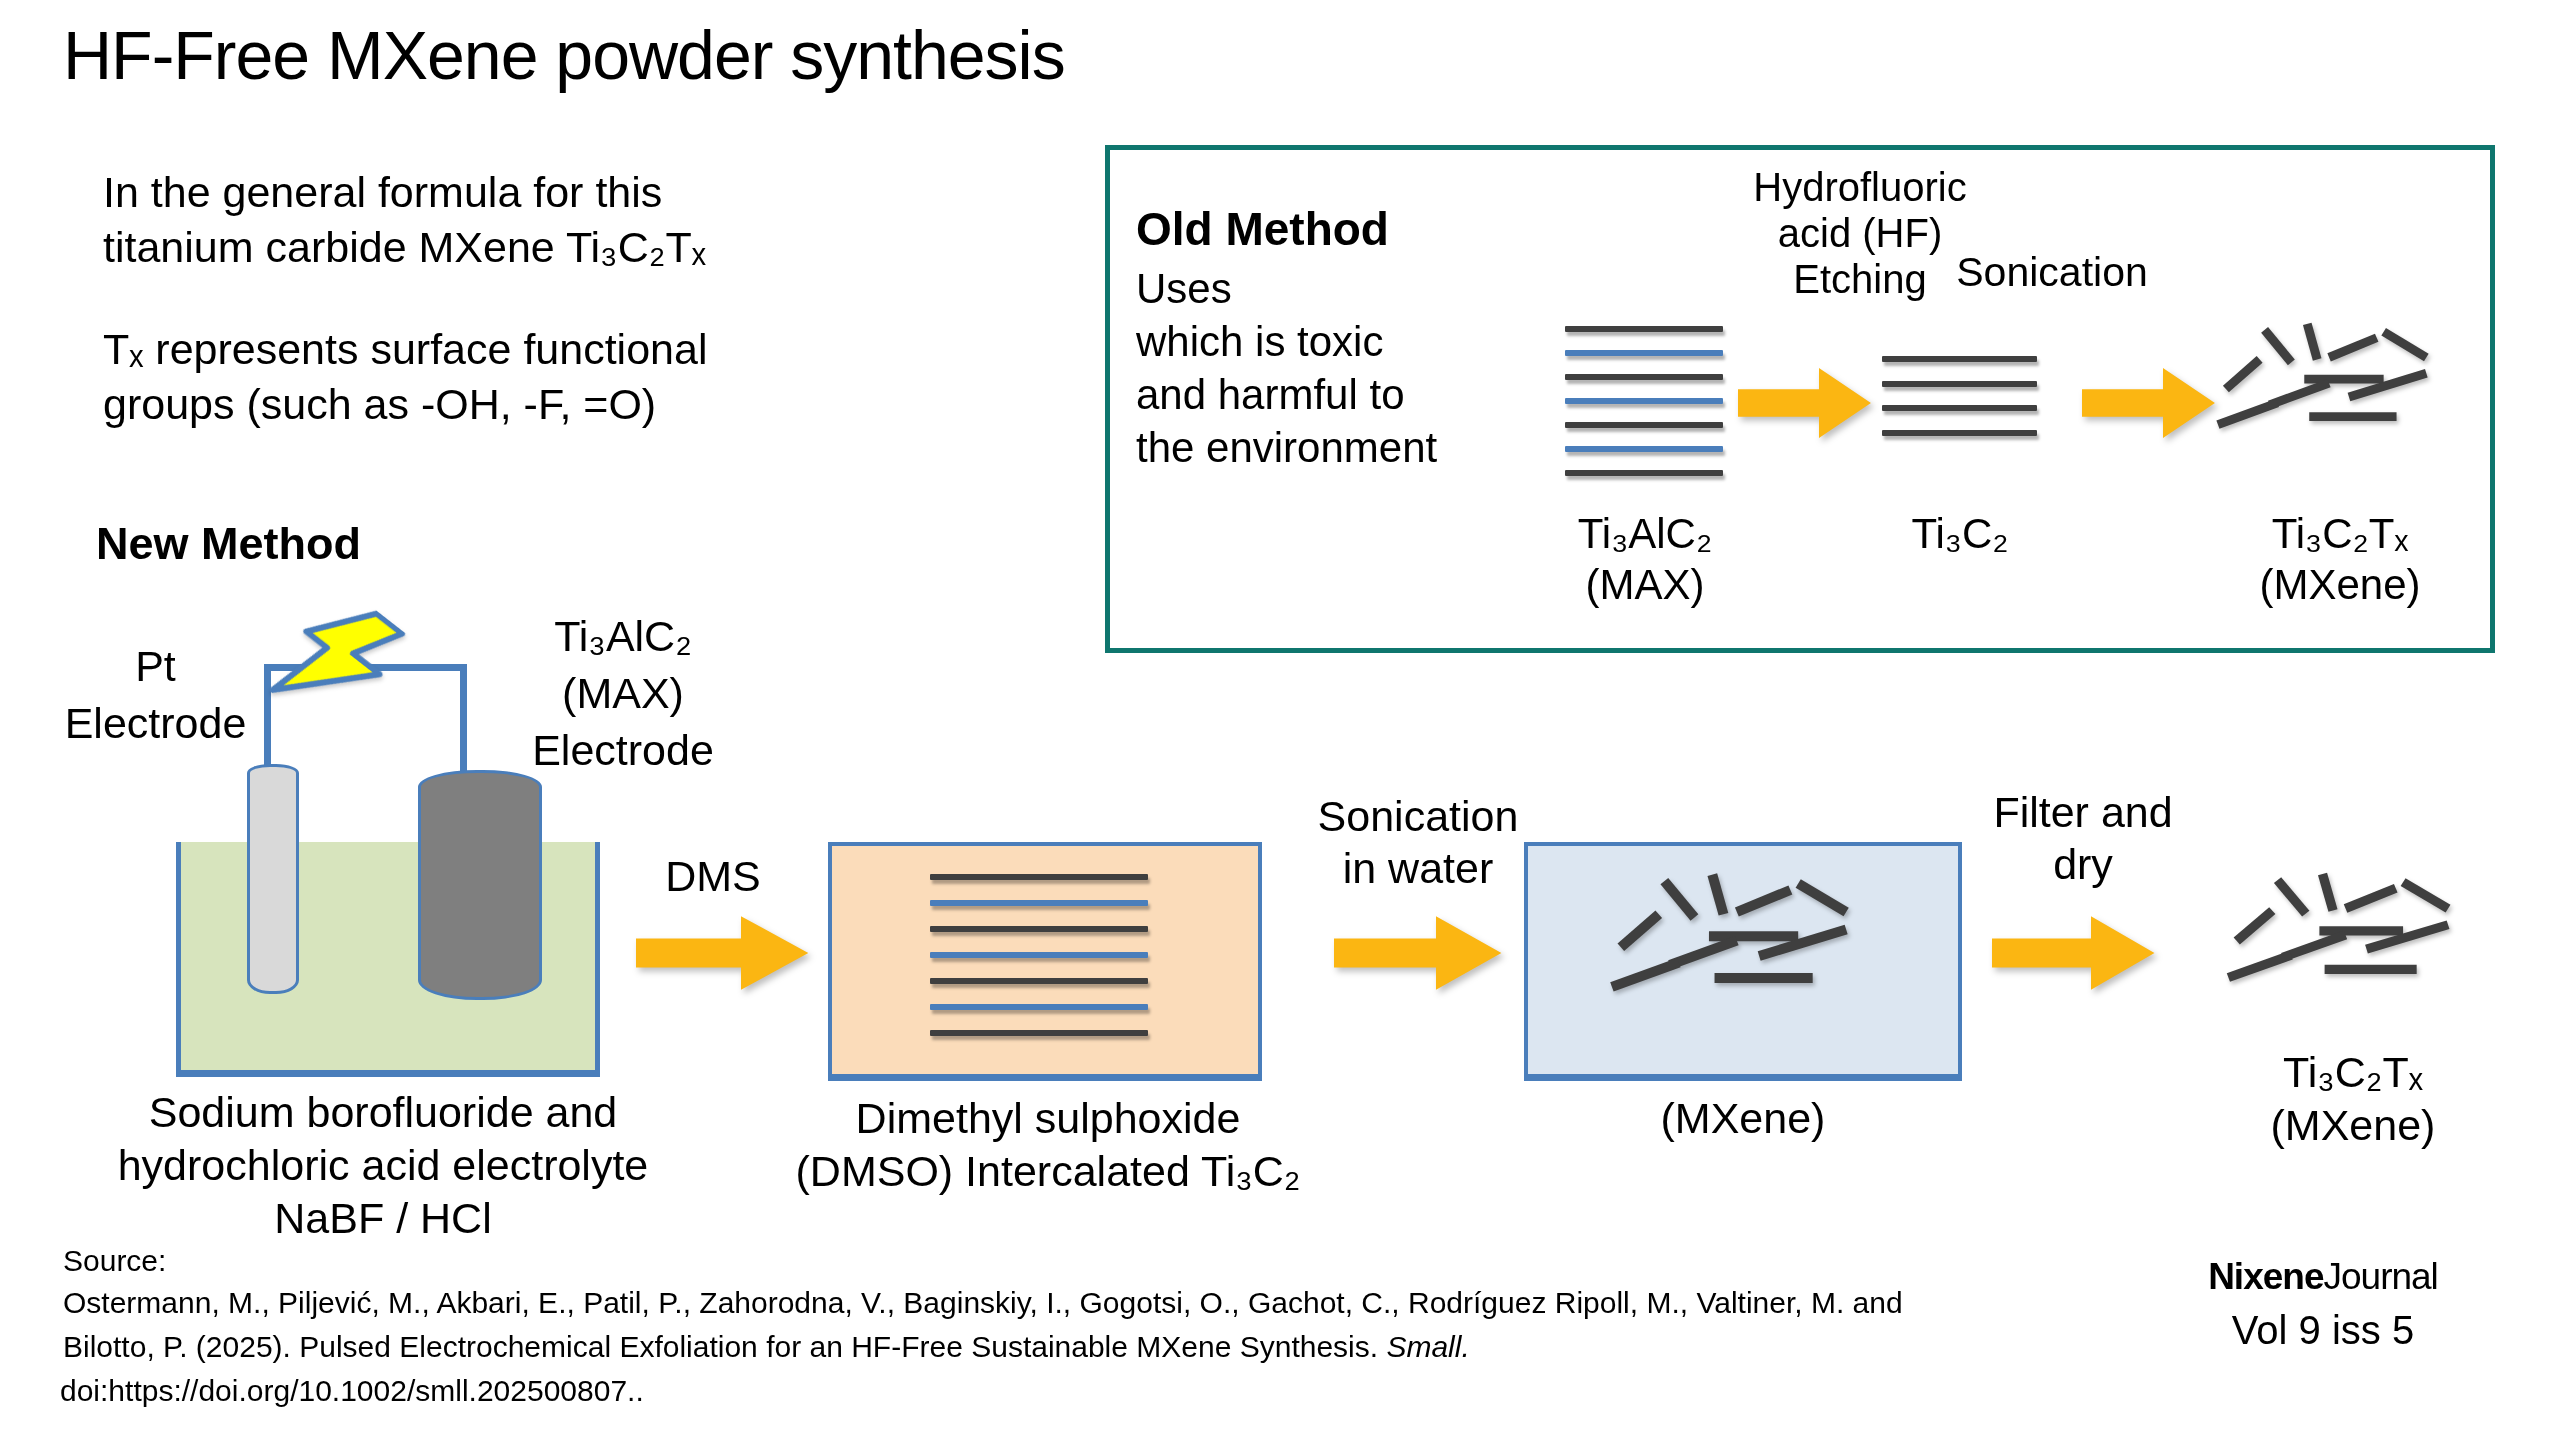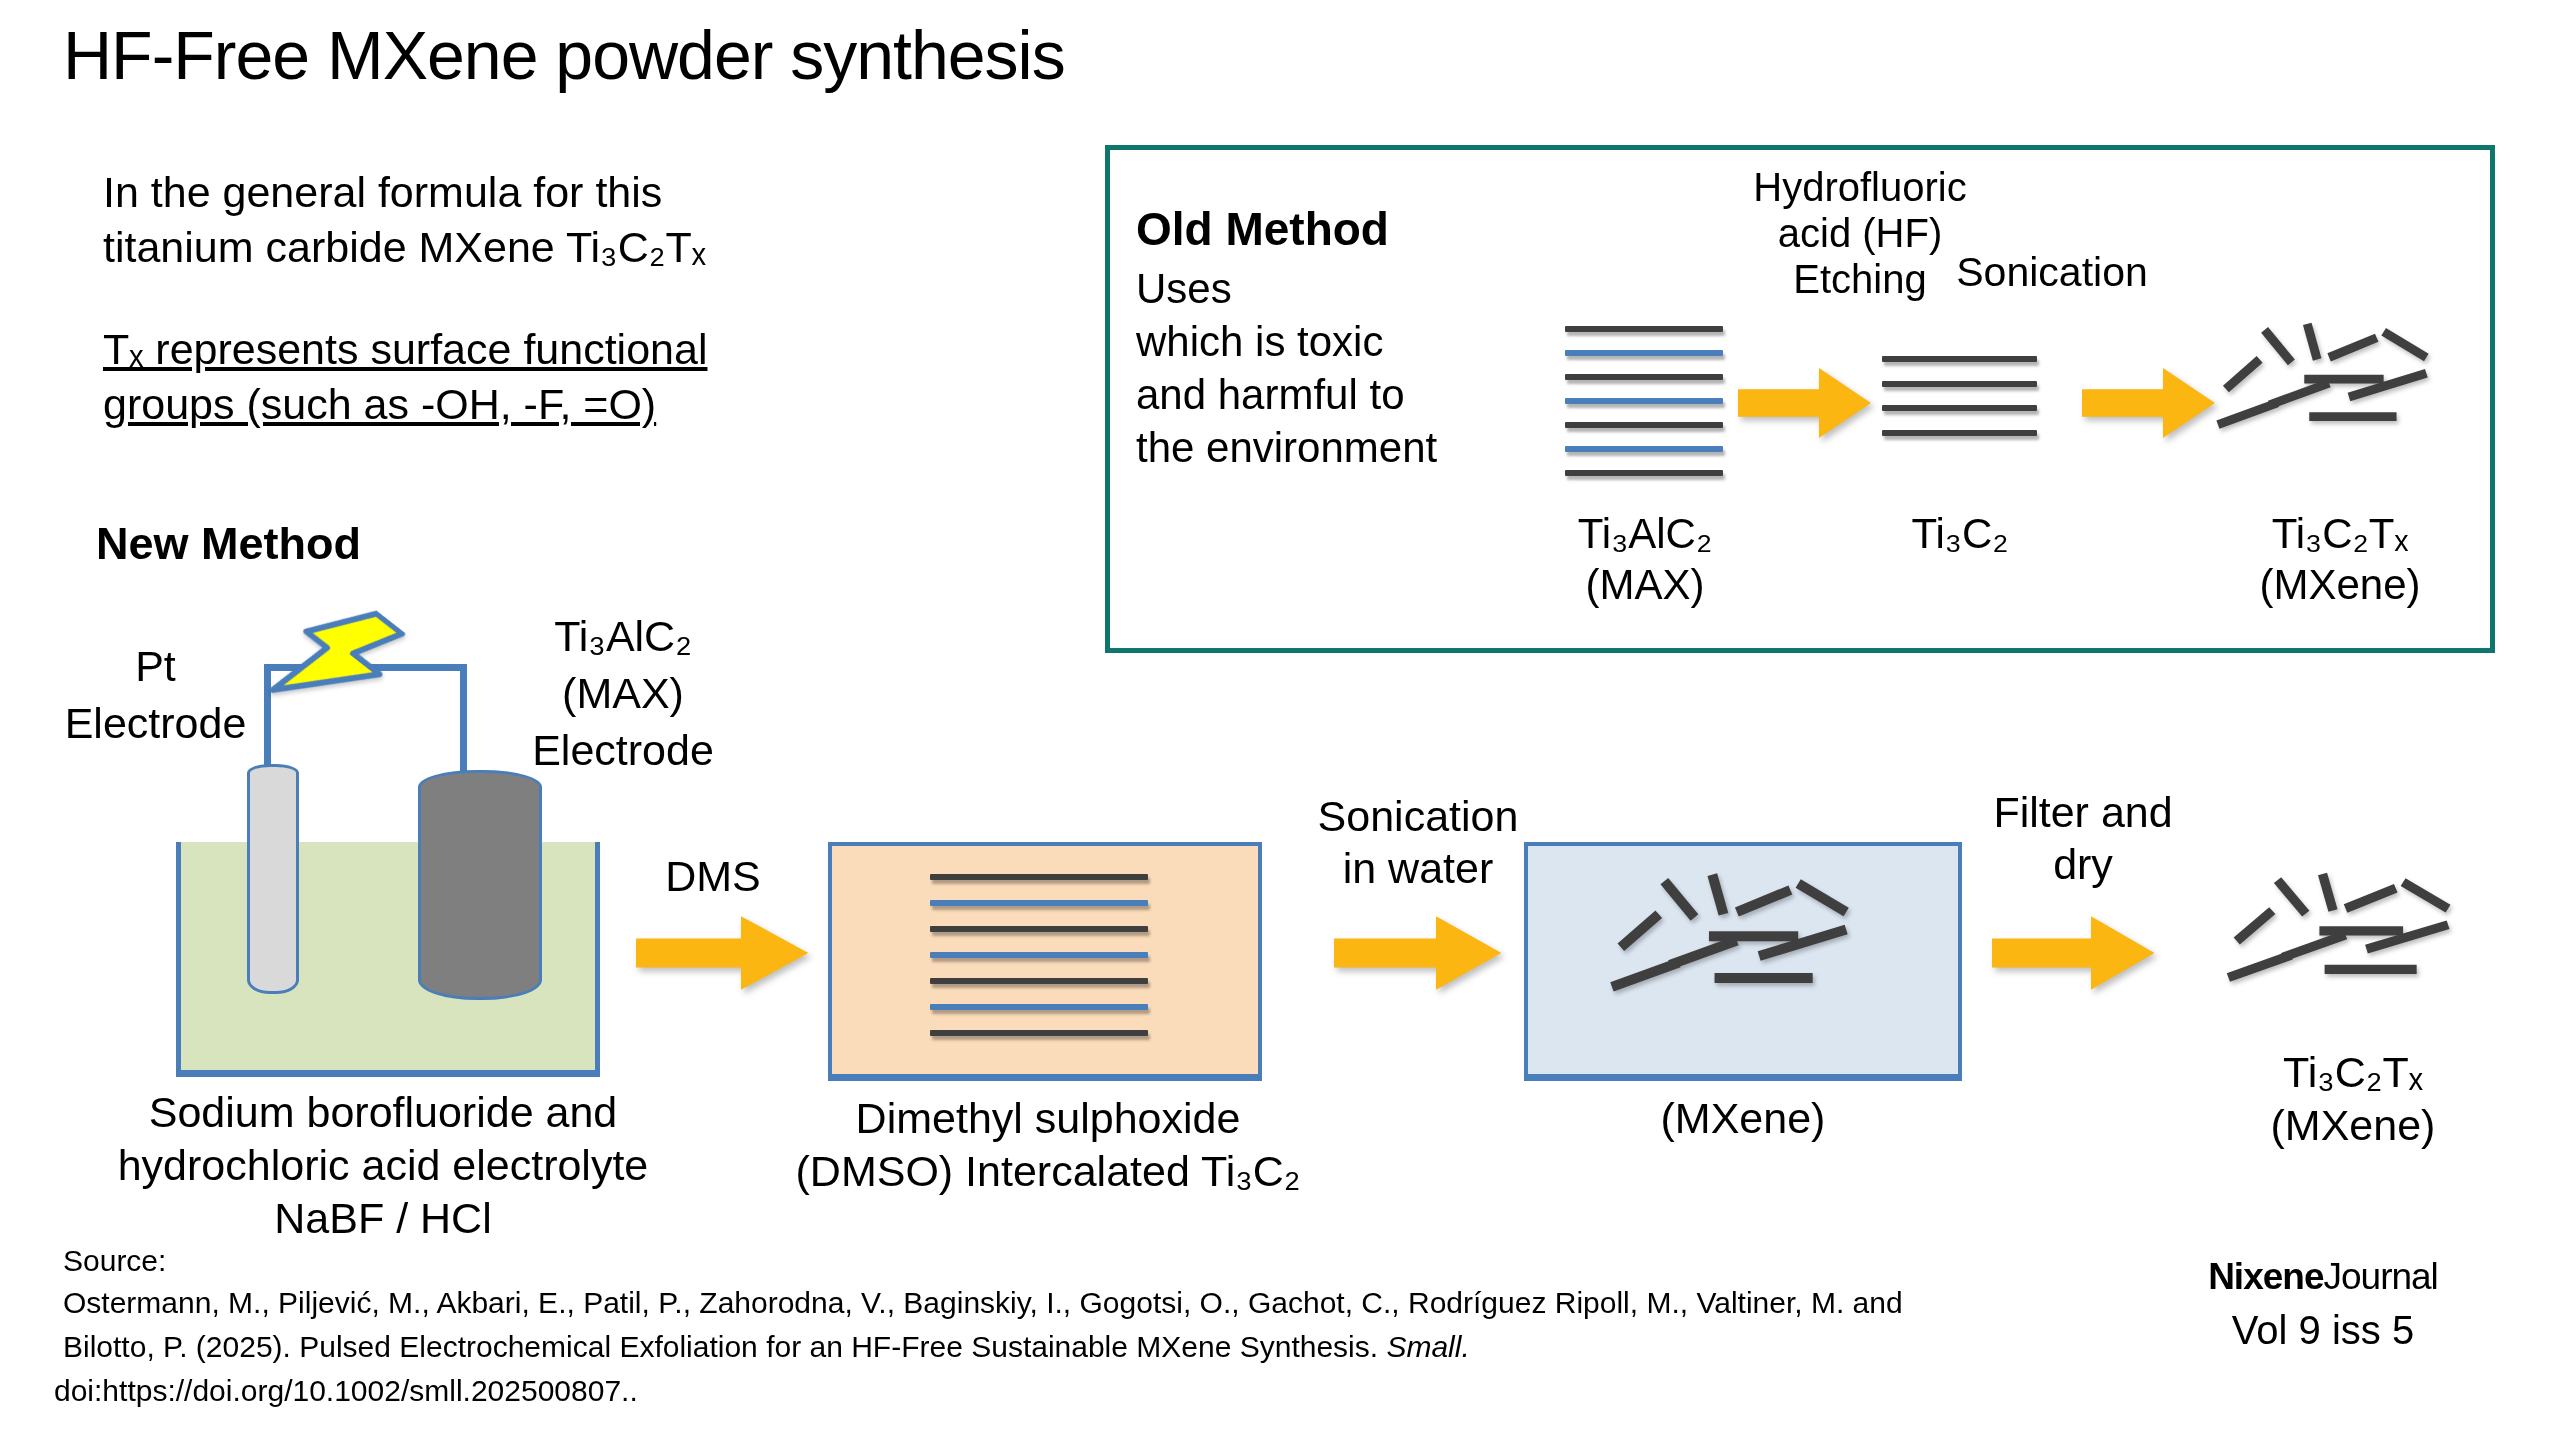--- a/index.html
+++ b/index.html
@@ -66,21 +66,21 @@
 <body>
 
 <div class="slide">
 
   <div class="abs title">HF-Free MXene powder synthesis</div>
 
   <div class="abs para" style="left:95px;top:165px;">
     <div>In the general formula for this</div>
     <div>titanium carbide MXene Ti₃C₂Tₓ</div>
   </div>
-  <div class="abs para" style="left:95px;top:322px;text-decoration:underline;">
+  <div class="abs para" style="left:95px;top:322px;">
     <div>Tₓ represents surface functional</div>
     <div>groups (such as -OH, -F, =O)</div>
   </div>
 
   <div class="abs old-box">
     <div class="abs heading">Old Method</div>
     <div class="abs old-desc">
       <div>Uses</div>
       <div>which is toxic</div>
       <div>and harmful to</div>
@@ -270,21 +270,21 @@
   <div class="abs clabel" style="left:2195px;top:1046px;width:300px;font-size:43px;">
     <div>Ti₃C₂Tₓ</div>
     <div>(MXene)</div>
   </div>
 
   <div class="abs src" style="left:55px;top:1244px;">Source:</div>
   <div class="abs src" style="left:55px;top:1286px;">Ostermann, M., Piljević, M., Akbari, E., Patil, P., Zahorodna, V., Baginskiy, I., Gogotsi, O., Gachot, C., Rodríguez Ripoll, M., Valtiner, M. and</div>
   <div class="abs src" style="left:55px;top:1330px;">
     <span>Bilotto, P. (2025). Pulsed Electrochemical Exfoliation for an HF-Free Sustainable MXene Synthesis. </span><span class="italic">Small.</span>
   </div>
-  <div class="abs src" style="left:46px;top:1374px;">doi:https://doi.org/10.1002/smll.202500807..</div>
+  <div class="abs src" style="left:52px;top:1374px;">doi:https://doi.org/10.1002/smll.202500807..</div>
 
   <div class="abs journal">
     <div class="name">
       <b>Nixene</b><span>Journal</span>
     </div>
     <div class="issue">Vol 9  iss 5</div>
   </div>
 
 </div>
 

